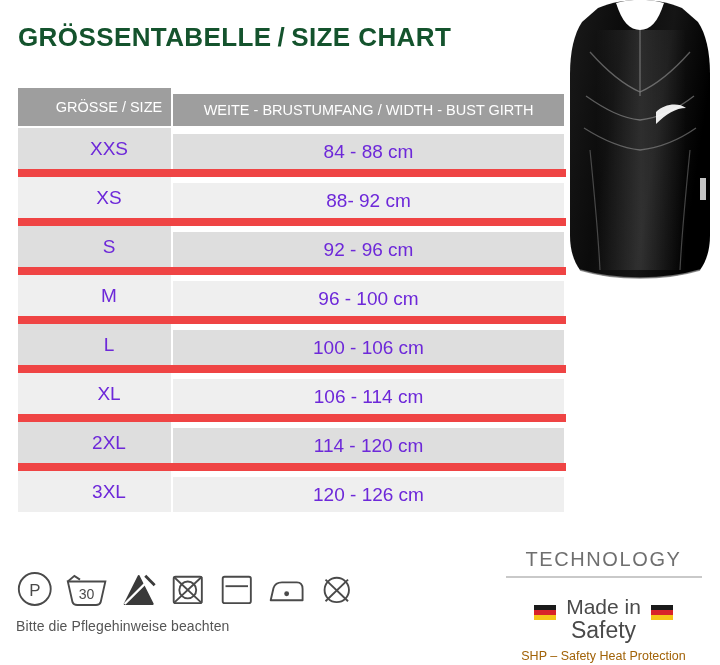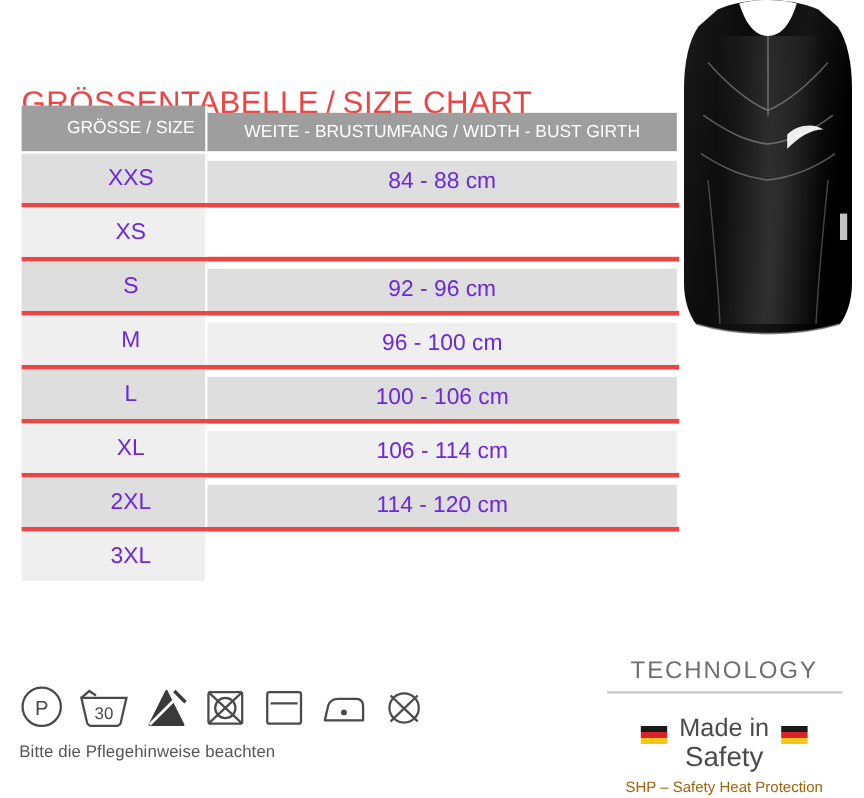--- a/index.html
+++ b/index.html
@@ -22,24 +22,23 @@
     height: 665px;
   }
 
   
   .title {
     position: absolute;
     left: 18px;
     top: 22px;
     font-size: 26px;
     letter-spacing: 0.4px;
-    color: #ef4444;
-    font-weight: 400;
+    color: #14532d;
+    font-weight: 700;
     white-space: nowrap;
-    margin-top: 48px;
   }
   .title .sep {
     padding: 0 6px;
   }
 
   
   .table {
     position: absolute;
     left: 18px;
     top: 88px;
@@ -91,21 +90,21 @@
     font-weight: 400;
   }
   .row.data.odd .cell-size { background: #dedede; }
   .row.data.odd .cell-girth { background: #dedede; }
   .row.data.even .cell-size { background: #efefef; }
   .row.data.even .cell-girth { background: #efefef; }
   .row.data .cell-size {
     border-right: 2px solid #ffffff;
     width: 155px;
   }
-  .row.data + .row.data { border-top: 4px solid #ef4444; }
+  .row.data + .row.data { border-top: 8px solid #ef4444; }
   .row.head + .row.data { border-top: 2px solid #ffffff; }
 
   
   .vest-wrap {
     position: absolute;
     right: 0px;
     top: 0px;
     width: 160px;
     height: 290px;
   }
@@ -240,20 +239,21 @@
       <div class="cell-size">GRÖSSE / SIZE</div>
       <div class="cell-girth">WEITE - BRUSTUMFANG  / WIDTH - BUST GIRTH</div>
     </div>
 
     <div class="row data odd">
       <div class="cell-size">XXS</div>
       <div class="cell-girth">84 - 88 cm</div>
     </div>
     <div class="row data even">
       <div class="cell-size">XS</div>
+      <div class="cell-girth">88- 92 cm</div>
     </div>
     <div class="row data odd">
       <div class="cell-size">S</div>
       <div class="cell-girth">92 - 96 cm</div>
     </div>
     <div class="row data even">
       <div class="cell-size">M</div>
       <div class="cell-girth">96 - 100 cm</div>
     </div>
     <div class="row data odd">
@@ -263,20 +263,21 @@
     <div class="row data even">
       <div class="cell-size">XL</div>
       <div class="cell-girth">106 - 114 cm</div>
     </div>
     <div class="row data odd">
       <div class="cell-size">2XL</div>
       <div class="cell-girth">114 - 120 cm</div>
     </div>
     <div class="row data even">
       <div class="cell-size">3XL</div>
+      <div class="cell-girth">120 - 126 cm</div>
     </div>
 
   </div>
 
   <div class="care">
     <div class="care-icons">
 
       <svg width="40" height="40" viewBox="0 0 40 40">
         <circle cx="20" cy="20" r="17" fill="none" stroke="#4a4a4a" stroke-width="2"></circle>
         <text x="20" y="27" text-anchor="middle" font-family="Liberation Sans, sans-serif" font-size="18" fill="#4a4a4a">P</text>

